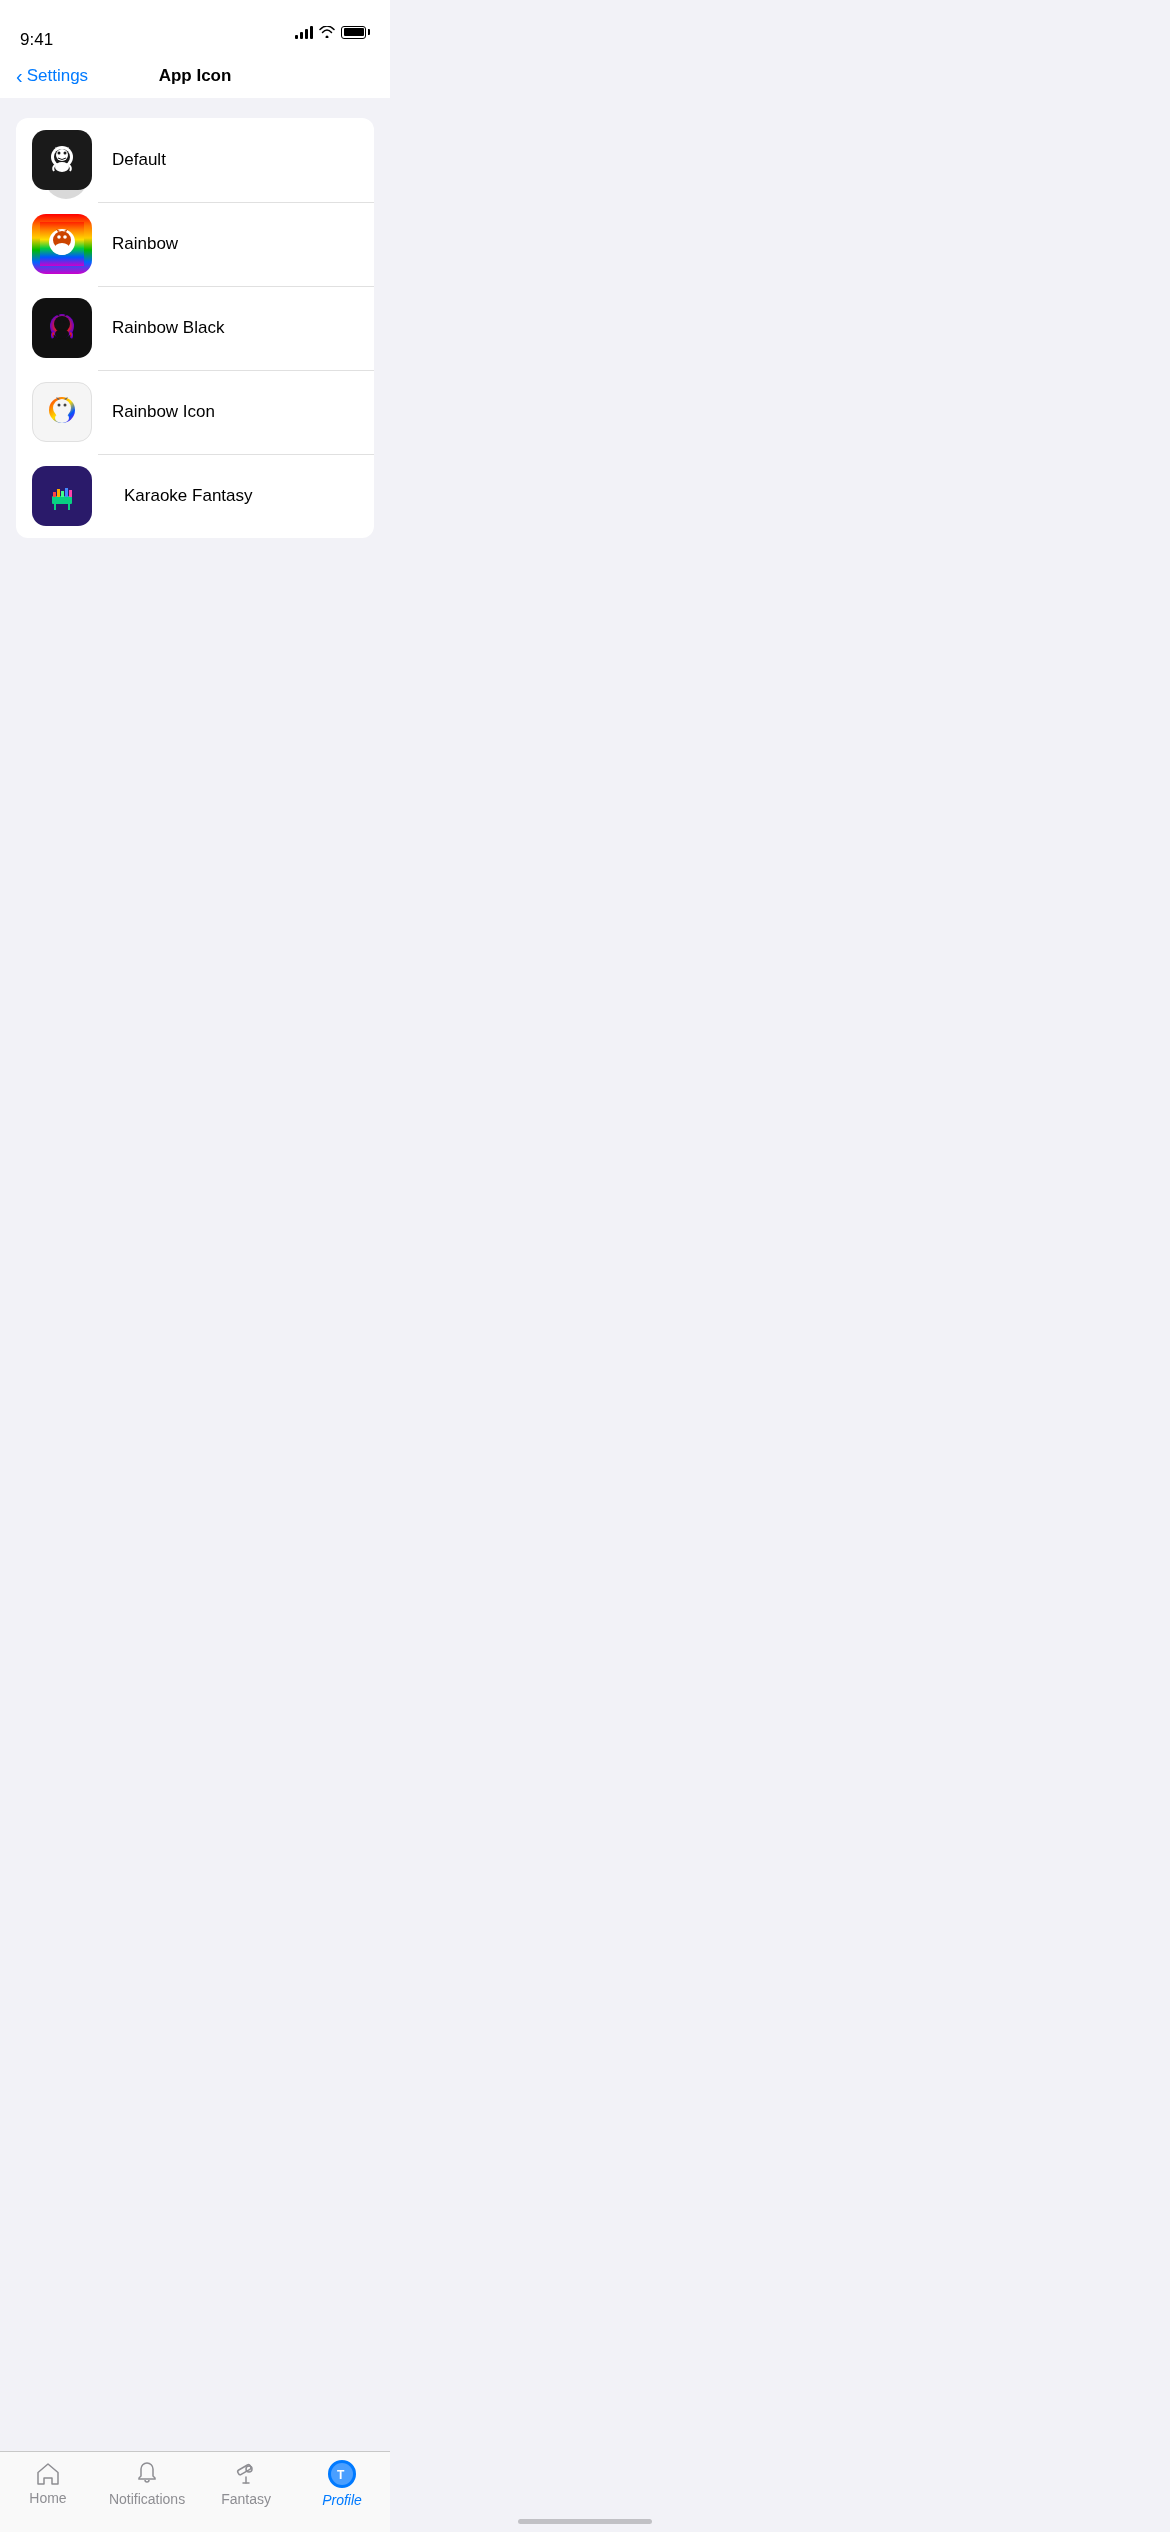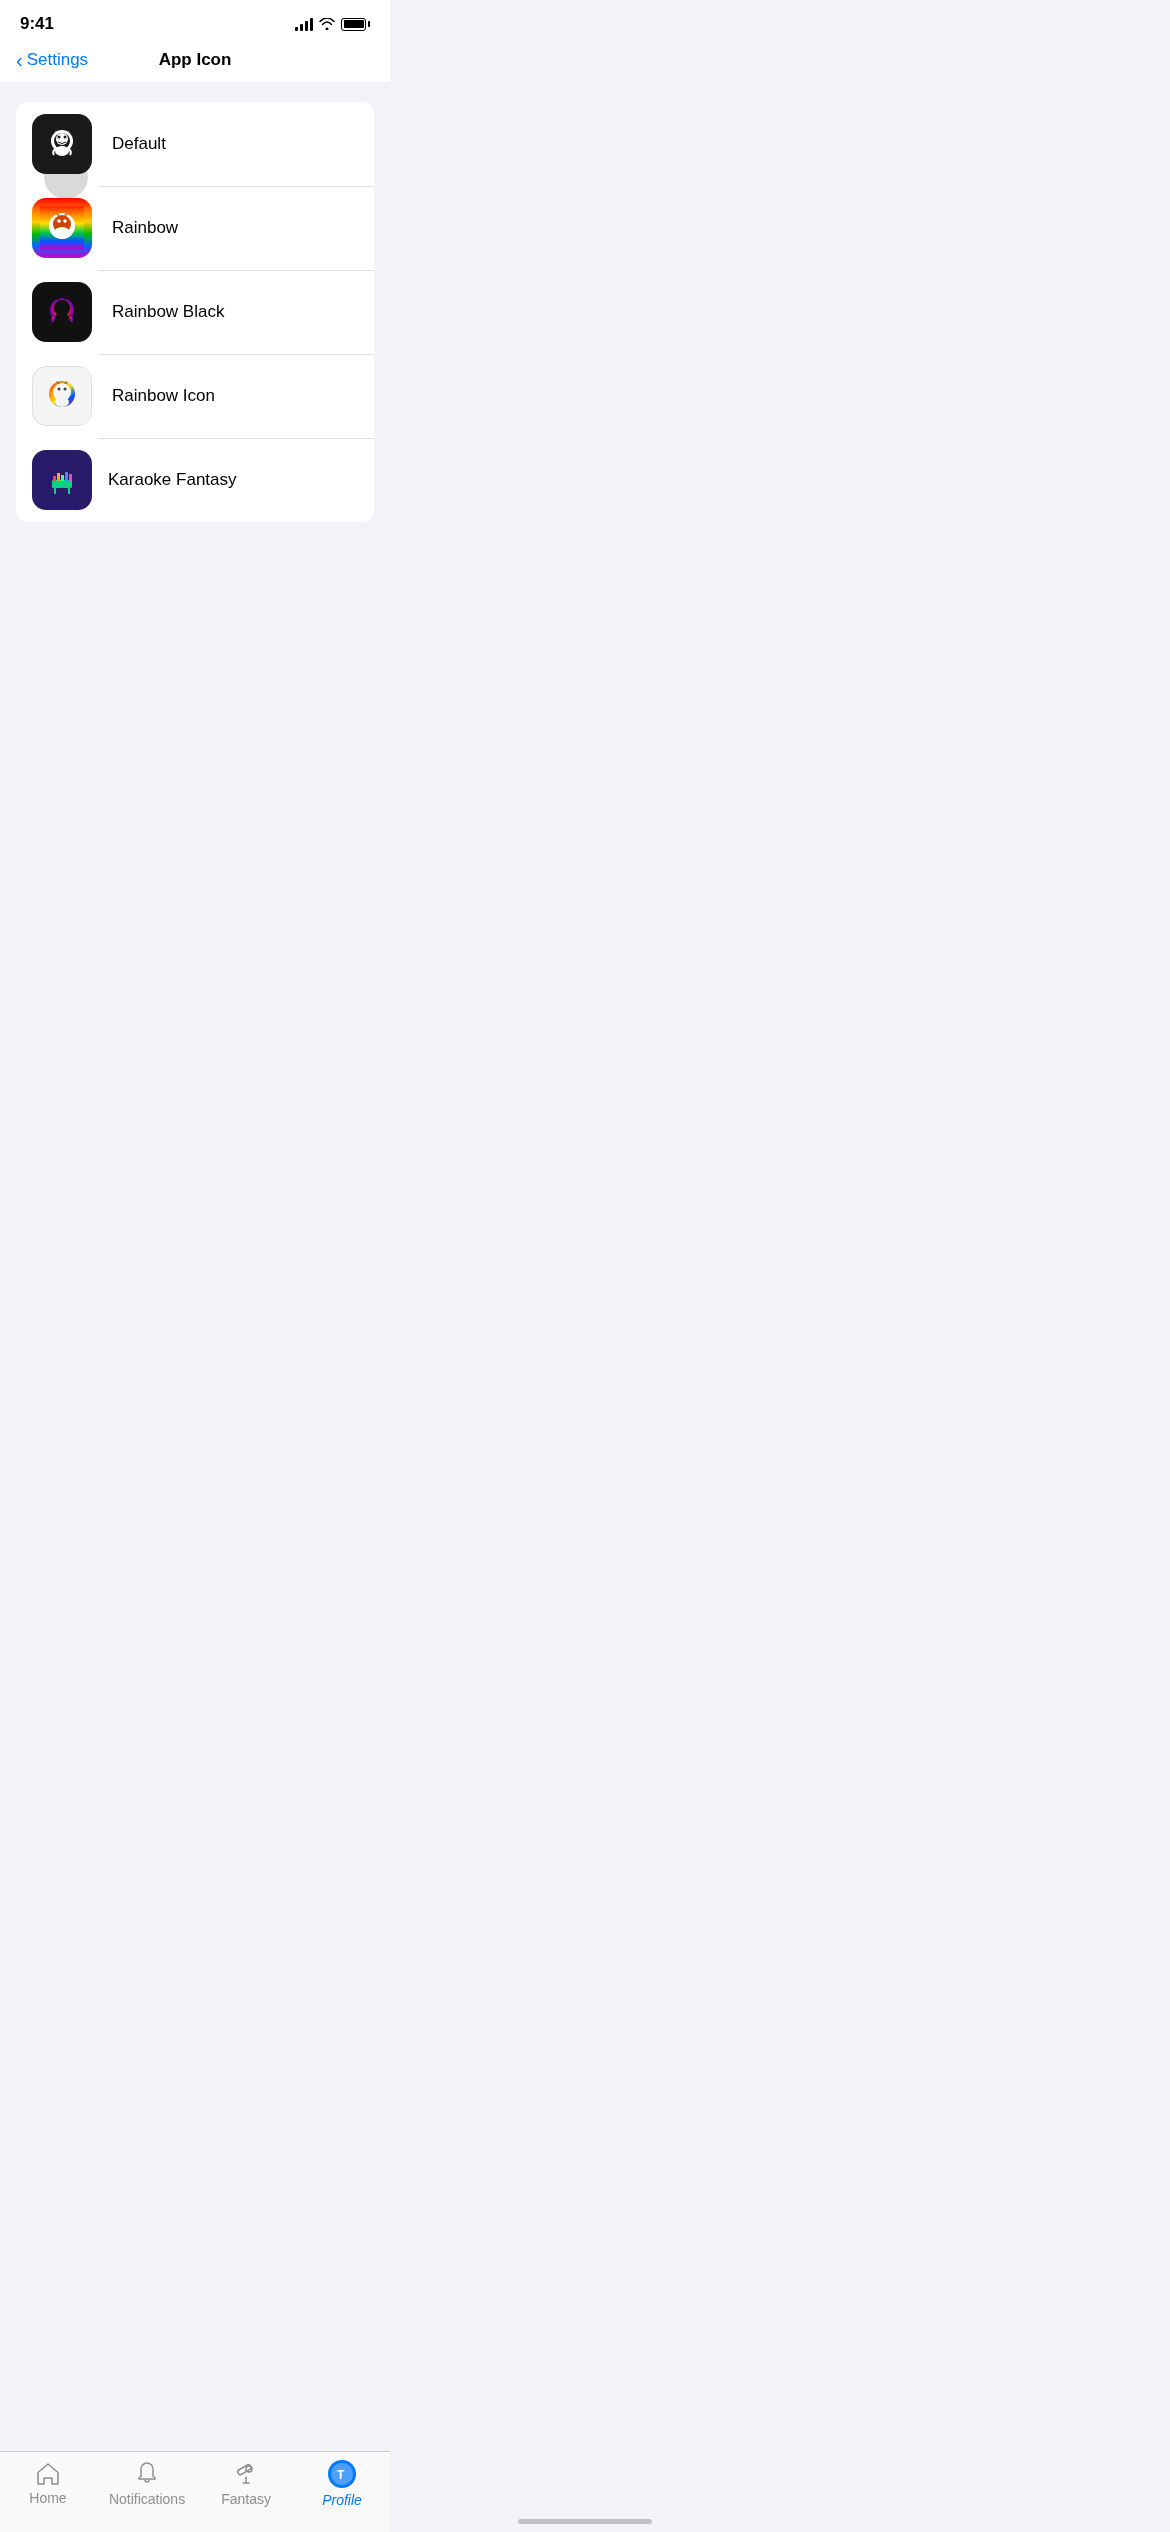--- a/index.html
+++ b/index.html
@@ -16,22 +16,23 @@
     
     .status-bar {
       display: flex;
       justify-content: space-between;
       align-items: center;
       padding: 14px 20px 6px 20px;
       background: #ffffff;
     }
     .status-time {
       font-size: 17px;
-      font-weight: 700;
+      font-weight: 400;
       color: #000;
+      margin-top: 16px;
     }
     .status-icons {
       display: flex;
       align-items: center;
       gap: 6px;
     }
     .signal-bars {
       display: flex;
       align-items: flex-end;
       gap: 2px;
@@ -263,21 +264,21 @@
       display: flex;
       align-items: center;
       justify-content: center;
     }
 
     
     .list-item-partial {
       display: flex;
       align-items: center;
       padding: 12px 16px;
-      gap: 16px;
+      gap: 32px;
       min-height: 60px;
       overflow: hidden;
     }
 
     .page-bottom-spacer {
       height: 100px;
     }
 
     
     .touch-indicator {

